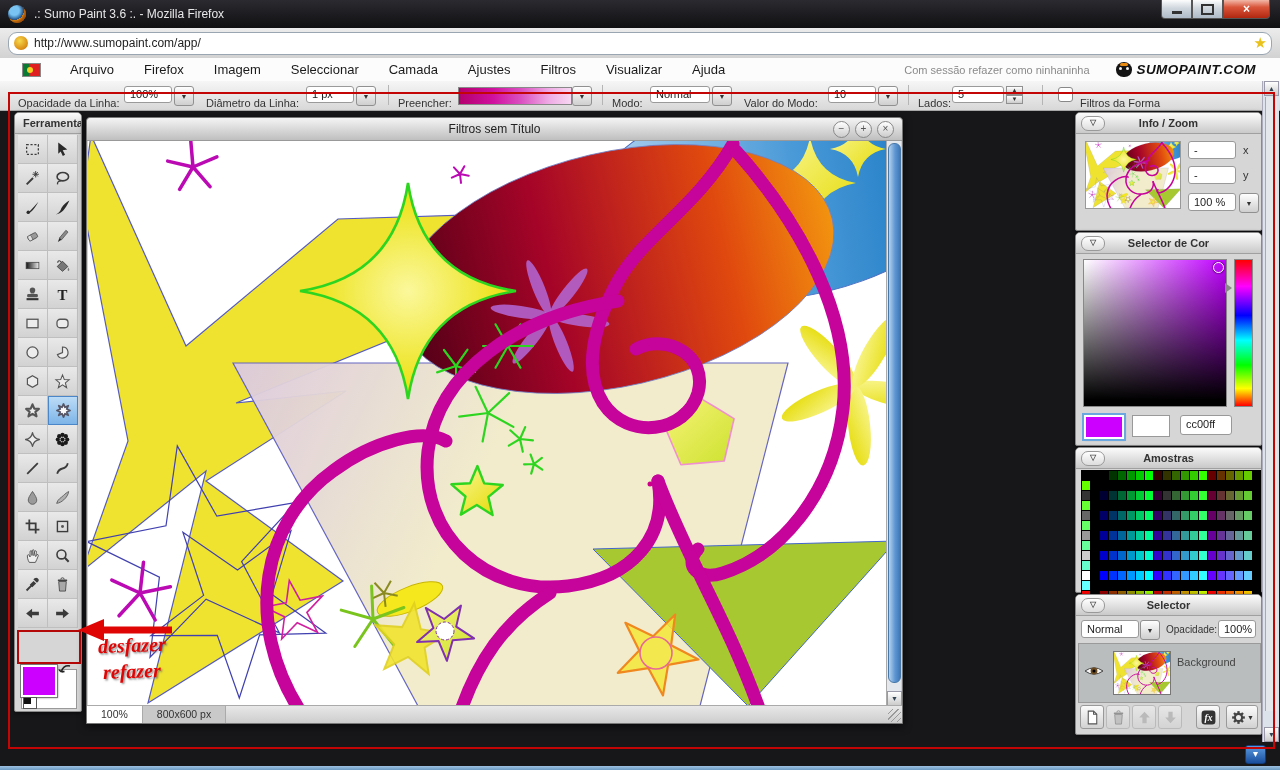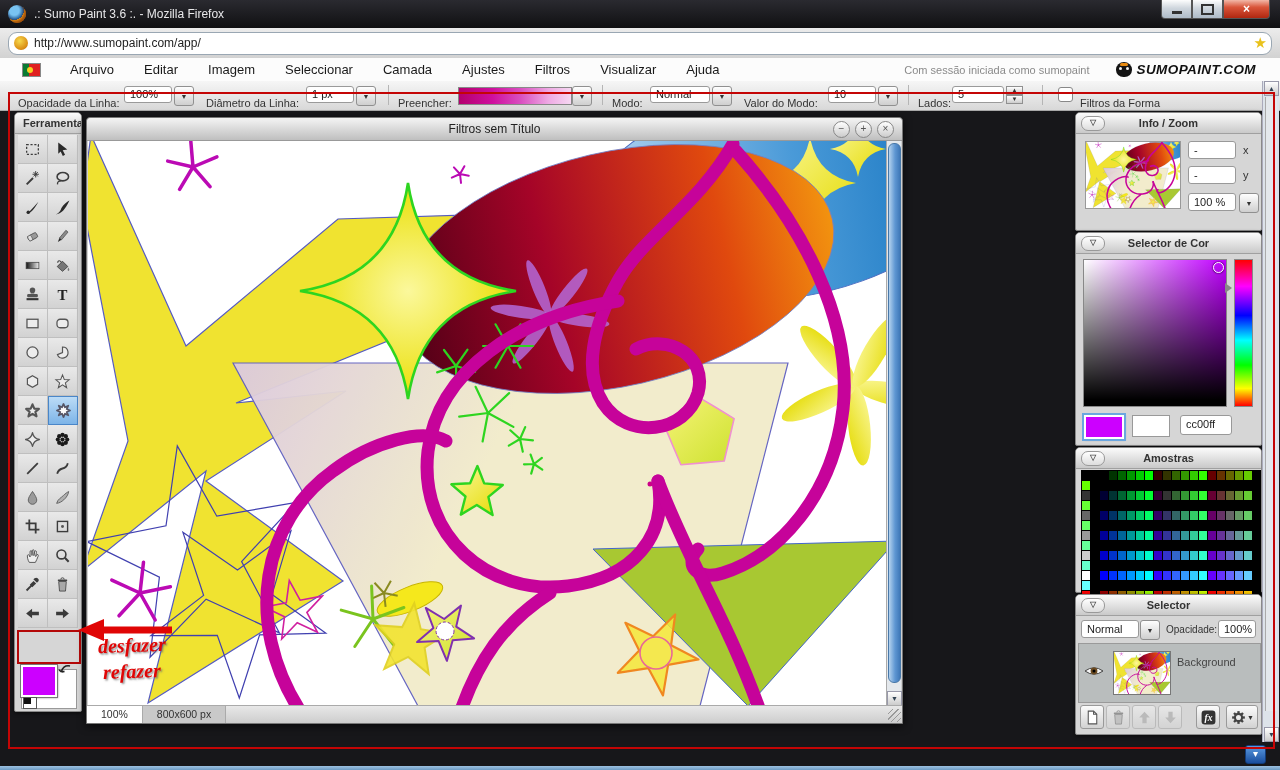--- a/index.html
+++ b/index.html
@@ -108,30 +108,30 @@
       <span class="urlfav"></span>
       <span>http://www.sumopaint.com/app/</span>
       <span class="bookmark-star" style="margin-left:auto">★</span>
     </div>
   </div>
 
   <div class="menubar abs">
     <span class="flag"></span>
     <span id="menus" style="display:flex">
         <span class="menuitem">Arquivo</span>
-        <span class="menuitem">Editar</span>
+        <span class="menuitem">Firefox</span>
         <span class="menuitem">Imagem</span>
         <span class="menuitem">Seleccionar</span>
         <span class="menuitem">Camada</span>
         <span class="menuitem">Ajustes</span>
         <span class="menuitem">Filtros</span>
         <span class="menuitem">Visualizar</span>
         <span class="menuitem">Ajuda</span>
       </span>
-    <span class="session">Com sessão iniciada como sumopaint</span>
+    <span class="session">Com sessão refazer como ninhaninha</span>
     <span class="brandwrap">
       <span class="sumo-mascot">
           <u></u>
           <i class="l"></i>
           <i class="r"></i>
         </span>
       <span class="brand">SUMOPAINT.COM</span>
     </span>
   </div>
 

